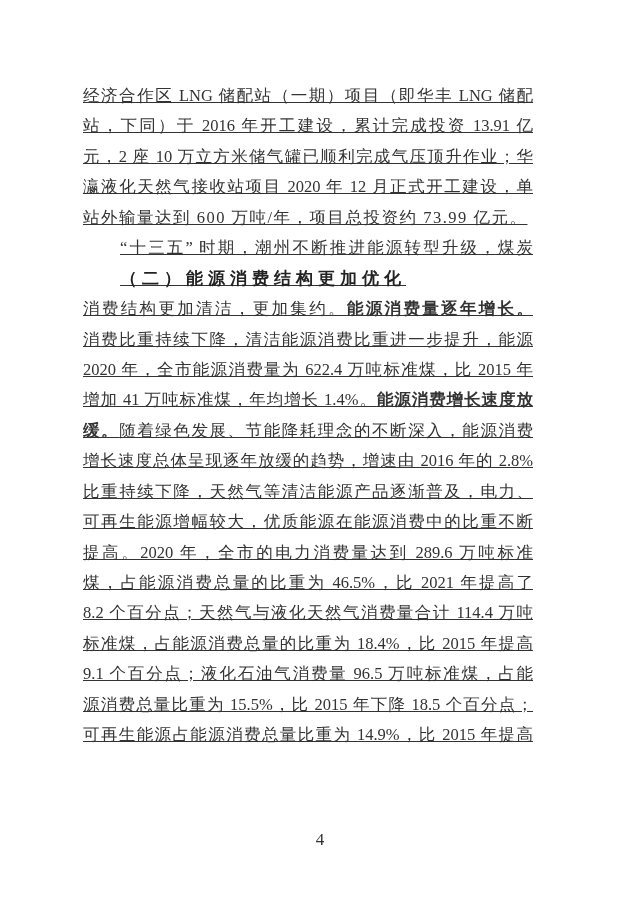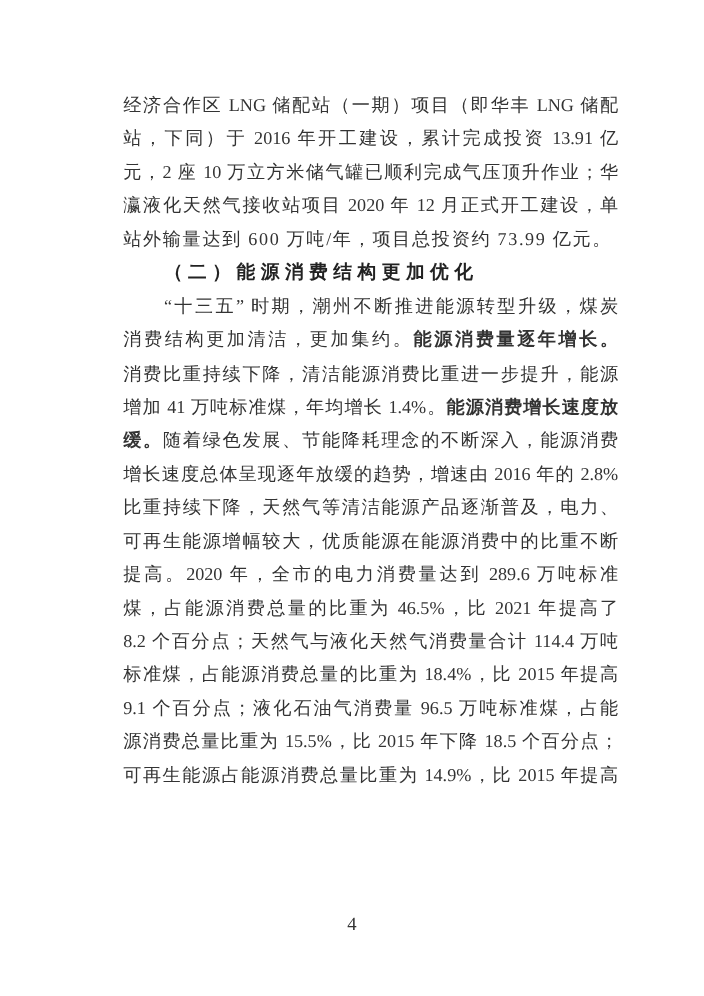--- a/index.html
+++ b/index.html
@@ -13,23 +13,24 @@
     position: relative;
     width: 640px;
     height: 905px;
     background: var(--bg);
     overflow: hidden;
     font-family: "Liberation Serif", "DejaVu Serif", serif;
     color: var(--text);
   }
   .body-text {
     position: absolute;
-    left: 112px;
+    left: 83px;
     top: 81px;
     width: 450px;
+    text-decoration: underline;
   }
   .line {
     height: 30.45px;
     line-height: 30.45px;
     font-size: 16.5px;
     overflow: hidden;
     white-space: normal;
   }
   .line.just {
     text-align: justify;
@@ -62,24 +63,25 @@
 </head>
 <body>
 
 <div class="page">
   <div class="body-text">
       <div class="line just"><span class="normal">经济合作区 LNG 储配站（一期）项目（即华丰 LNG 储配</span></div>
       <div class="line just"><span class="normal">站，下同）于 2016 年开工建设，累计完成投资 13.91 亿</span></div>
       <div class="line just"><span class="normal">元，2 座 10 万立方米储气罐已顺利完成气压顶升作业；华</span></div>
       <div class="line just"><span class="normal">瀛液化天然气接收站项目 2020 年 12 月正式开工建设，单</span></div>
       <div class="line plain"><span class="normal">站外输量达到 600 万吨/年，项目总投资约 73.99 亿元。</span></div>
+      <div class="line just indent"><span class="normal">“十三五” 时期，潮州不断推进能源转型升级，煤炭</span></div>
       <div class="line plain indent heading"><span class="bold">（二）能源消费结构更加优化</span></div>
-      <div class="line just indent"><span class="normal">“十三五” 时期，潮州不断推进能源转型升级，煤炭</span></div>
       <div class="line just"><span class="normal">消费结构更加清洁，更加集约。</span><span class="bold">能源消费量逐年增长。</span></div>
       <div class="line just"><span class="normal">消费比重持续下降，清洁能源消费比重进一步提升，能源</span></div>
+      <div class="line just"><span class="normal">2020 年，全市能源消费量为 622.4 万吨标准煤，比 2015 年</span></div>
       <div class="line just"><span class="normal">增加 41 万吨标准煤，年均增长 1.4%。</span><span class="bold">能源消费增长速度放</span></div>
       <div class="line just"><span class="bold">缓。</span><span class="normal">随着绿色发展、节能降耗理念的不断深入，能源消费</span></div>
       <div class="line just"><span class="normal">增长速度总体呈现逐年放缓的趋势，增速由 2016 年的 2.8%</span></div>
       <div class="line just"><span class="normal">比重持续下降，天然气等清洁能源产品逐渐普及，电力、</span></div>
       <div class="line just"><span class="normal">可再生能源增幅较大，优质能源在能源消费中的比重不断</span></div>
       <div class="line just"><span class="normal">提高。2020 年，全市的电力消费量达到 289.6 万吨标准</span></div>
       <div class="line just"><span class="normal">煤，占能源消费总量的比重为 46.5%，比 2021 年提高了</span></div>
       <div class="line just"><span class="normal">8.2 个百分点；天然气与液化天然气消费量合计 114.4 万吨</span></div>
       <div class="line just"><span class="normal">标准煤，占能源消费总量的比重为 18.4%，比 2015 年提高</span></div>
       <div class="line just"><span class="normal">9.1 个百分点；液化石油气消费量 96.5 万吨标准煤，占能</span></div>

